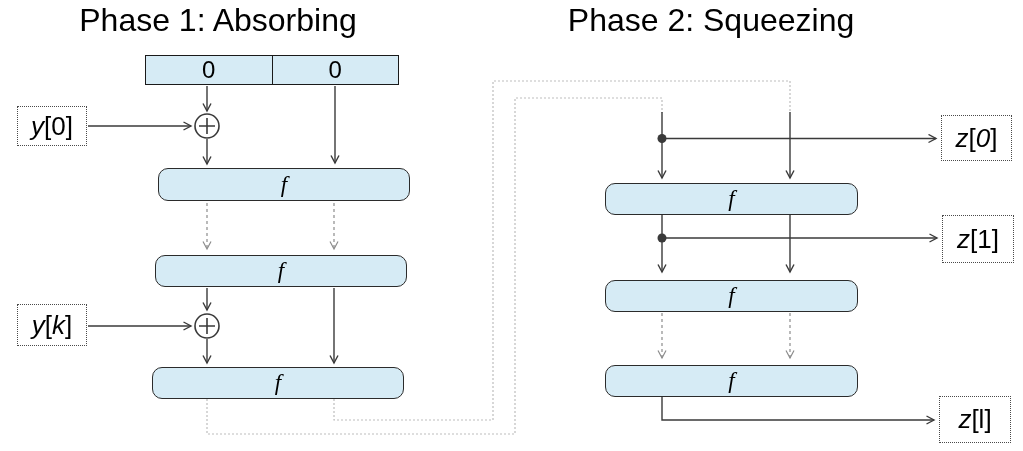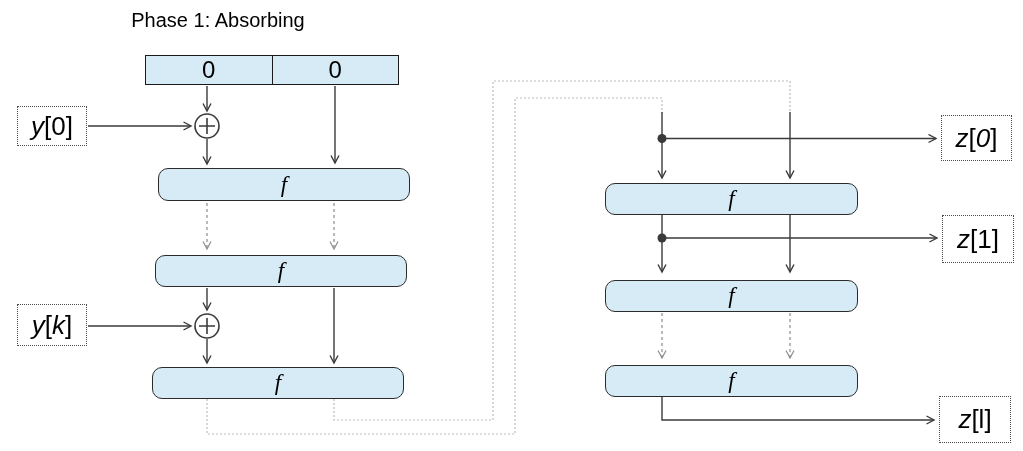--- a/index.html
+++ b/index.html
@@ -14,21 +14,21 @@
   
   .wb{stroke:var(--arrow);stroke-width:1.4;fill:none;}
   .wg{stroke:var(--dashed);stroke-width:1.2;fill:none;stroke-dasharray:3 3;}
   .fb{stroke:var(--feedback);stroke-width:1.2;fill:none;stroke-dasharray:2 2;}
   .ahb{stroke:var(--arrow);stroke-width:1.4;fill:none;}
   .ahg{stroke:var(--dashed);stroke-width:1.2;fill:none;}
   .xc{stroke:var(--arrow);stroke-width:1.6;fill:#ffffff;}
   .xp{stroke:var(--arrow);stroke-width:1.6;fill:none;}
   .dot{fill:var(--arrow);}
 
-  .title{position:absolute;top:2px;height:36px;font-size:20px;line-height:36px;
+  .title{position:absolute;top:2px;height:36px;font-size:32px;line-height:36px;
          text-align:center;white-space:nowrap;color:var(--ink);}
   .t1{left:78px;width:280px;}
   .t2{left:566px;width:290px;}
 
   .state-box{position:absolute;left:145px;top:55px;width:254px;height:30px;
              background:var(--box-fill);border:1.6px solid #1a1a1a;
              display:flex;box-sizing:border-box;}
   .state-cell{flex:1;display:flex;align-items:center;justify-content:center;
               font-size:24px;line-height:1;}
   .state-cell:first-child{border-right:1.4px solid #1a1a1a;}
@@ -110,20 +110,21 @@
       <circle class="xc" cx="207" cy="126" r="12"></circle>
       <path class="xp" d="M199,126 H215 M207,118 V134"></path>
     </g>
     <g>
       <circle class="xc" cx="207" cy="326" r="12"></circle>
       <path class="xp" d="M199,326 H215 M207,318 V334"></path>
     </g>
   </svg>
 
   <div class="title t1">Phase 1: Absorbing</div>
+  <div class="title t2">Phase 2: Squeezing</div>
 
   <div class="state-box">
     <div class="state-cell">0</div>
     <div class="state-cell">0</div>
   </div>
 
   <div class="f-box fa1">f</div>
   <div class="f-box fa2">f</div>
   <div class="f-box fa3">f</div>
   <div class="f-box fs1">f</div>

